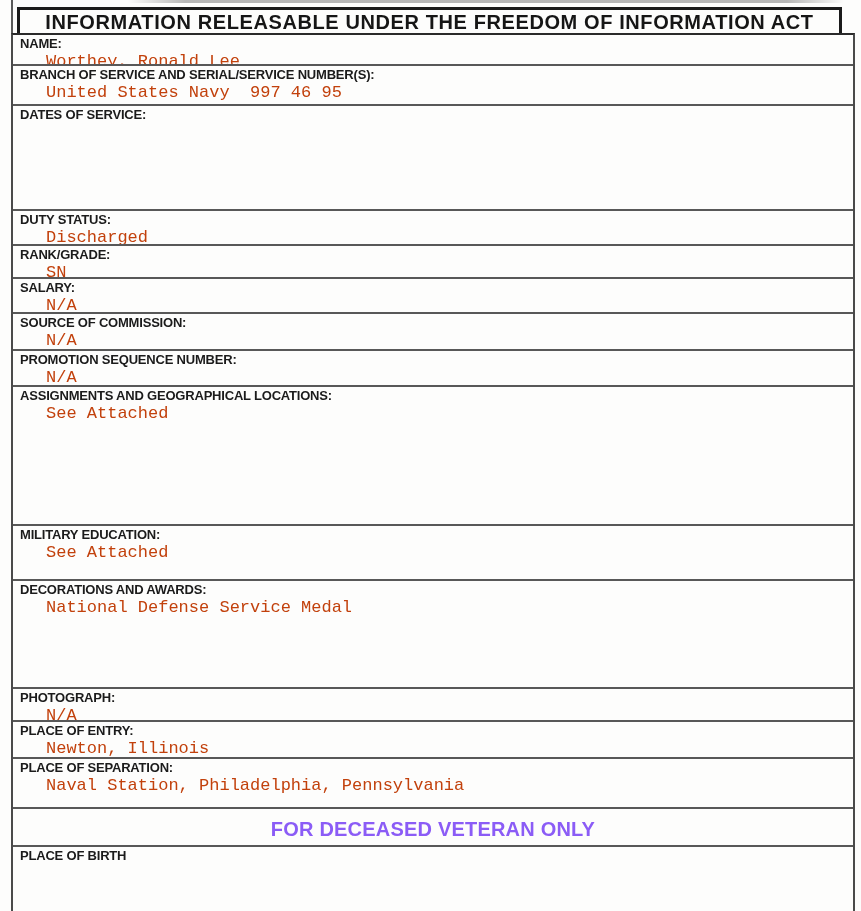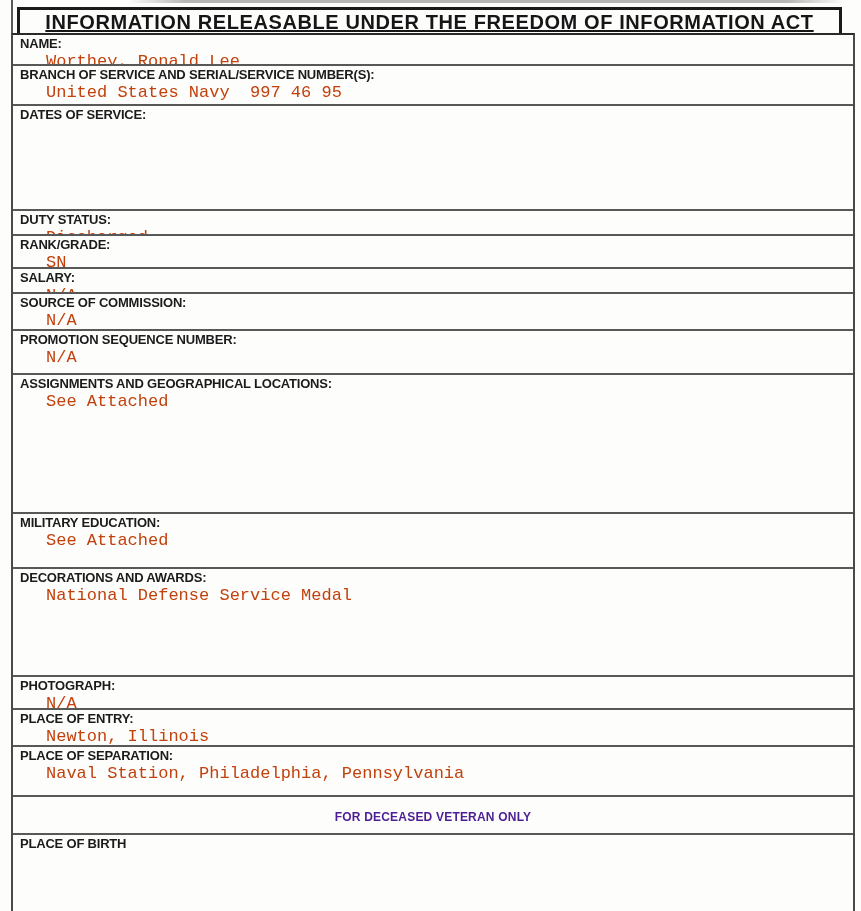--- a/index.html
+++ b/index.html
@@ -21,21 +21,21 @@
     background:#5a5a5a;
   }
   
   .title-box{
     position:absolute;left:17px;top:7px;width:825px;height:26px;
     box-sizing:border-box;
     border:3px solid #1b1b1b;border-bottom:none;
     text-align:center;
     font-weight:bold;font-size:20px;line-height:24px;
     letter-spacing:.6px;color:#161616;
-    white-space:nowrap;overflow:hidden;text-decoration:underline;
+    white-space:nowrap;overflow:hidden;
   }
   
   .rows{
     position:absolute;left:11px;top:33px;width:844px;height:878px;
     box-sizing:border-box;
     border-top:2px solid #2a2a2a;
     border-left:2px solid #4a4a4a;
     border-right:2px solid #4a4a4a;
     overflow:hidden;
     background:#fdfdfc;
@@ -56,27 +56,27 @@
     font-family:"Liberation Mono","DejaVu Sans Mono",monospace;
     font-size:17px;line-height:17px;
     color:#c2410c;
     padding-left:26px;margin-top:2px;
     white-space:pre;
   }
   .section-band{
     box-sizing:border-box;
     border-top:2px solid #585858;
     text-align:center;
-    font-weight:bold;font-size:12px;line-height:16px;
-    letter-spacing:.2px;color:#4c1d95;
+    font-weight:bold;font-size:20px;line-height:16px;
+    letter-spacing:.2px;color:#8b5cf6;
     padding-top:12px;
   }
   
-  .h29{height:29px}.h40{height:40px}.h105{height:105px}.h35{height:25px}
-  .h33{height:33px}.h37{height:37px}.h36{height:44px}.h125{height:139px}
+  .h29{height:29px}.h40{height:40px}.h105{height:105px}.h35{height:35px}
+  .h33{height:33px}.h37{height:37px}.h36{height:36px}.h125{height:139px}
   .h69{height:55px}.h108{height:108px}.h50{height:50px}.h38{height:38px}
   .h31{height:31px}
 </style>
 </head>
 <body>
 
 <div class="scan-top"></div>
 <div class="scan-left-edge"></div>
 
 <div class="title-box">

